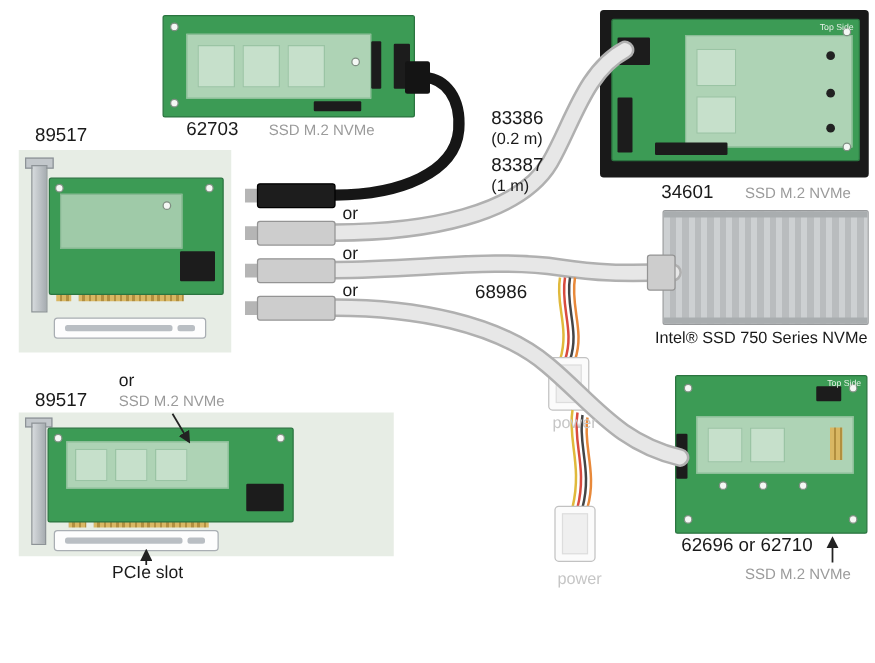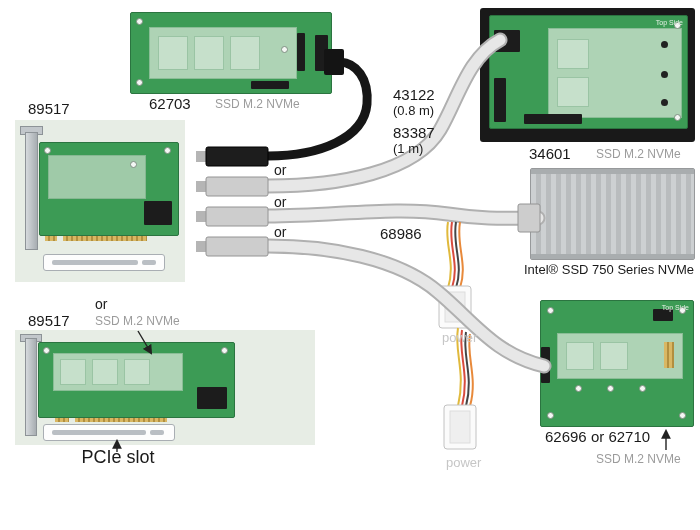--- a/index.html
+++ b/index.html
@@ -100,26 +100,26 @@
       <div class="hole" style="left:4px;top:4px;"></div>
       <div class="hole" style="left:182px;top:4px;"></div>
     </div>
     <div class="goldedge" style="left:40px;top:86px;width:14px;height:6px;"></div>
     <div class="goldedge" style="left:60px;top:86px;width:92px;height:6px;"></div>
     <div class="slot-pcie" style="left:28px;top:94px;width:130px;height:15px;">
       <div class="slot-groove" style="left:8px;top:5px;width:94px;height:5px;"></div>
       <div class="slot-groove" style="left:106px;top:5px;width:14px;height:5px;"></div>
     </div>
   </div>
-  <div class="lbl" style="left:60px;top:449px;width:116px;text-align:center;font-size:18px;line-height:16px;">
+  <div class="lbl" style="left:60px;top:449px;width:116px;text-align:center;font-size:14px;line-height:16px;">
     <div>PCIe slot</div>
   </div>
 
-  <div class="lbl" style="left:393px;top:86px;">43122</div>
-  <div class="lbl-len" style="left:393px;top:103px;">(0.8 m)</div>
+  <div class="lbl" style="left:393px;top:86px;">83386</div>
+  <div class="lbl-len" style="left:393px;top:103px;">(0.2 m)</div>
   <div class="lbl" style="left:393px;top:124px;">83387</div>
   <div class="lbl-len" style="left:393px;top:141px;text-align:center;">(1 m)</div>
   <div class="lbl" style="left:380px;top:225px;">68986</div>
   <div class="lbl-or" style="left:274px;top:162px;">or</div>
   <div class="lbl-or" style="left:274px;top:194px;">or</div>
   <div class="lbl-or" style="left:274px;top:224px;">or</div>
 
   <div class="frame62704" style="left:480px;top:8px;width:215px;height:134px;">
     <div class="pcb" style="left:9px;top:7px;width:197px;height:112px;">
       <div class="m2area" style="left:58px;top:12px;width:132px;height:88px;">

